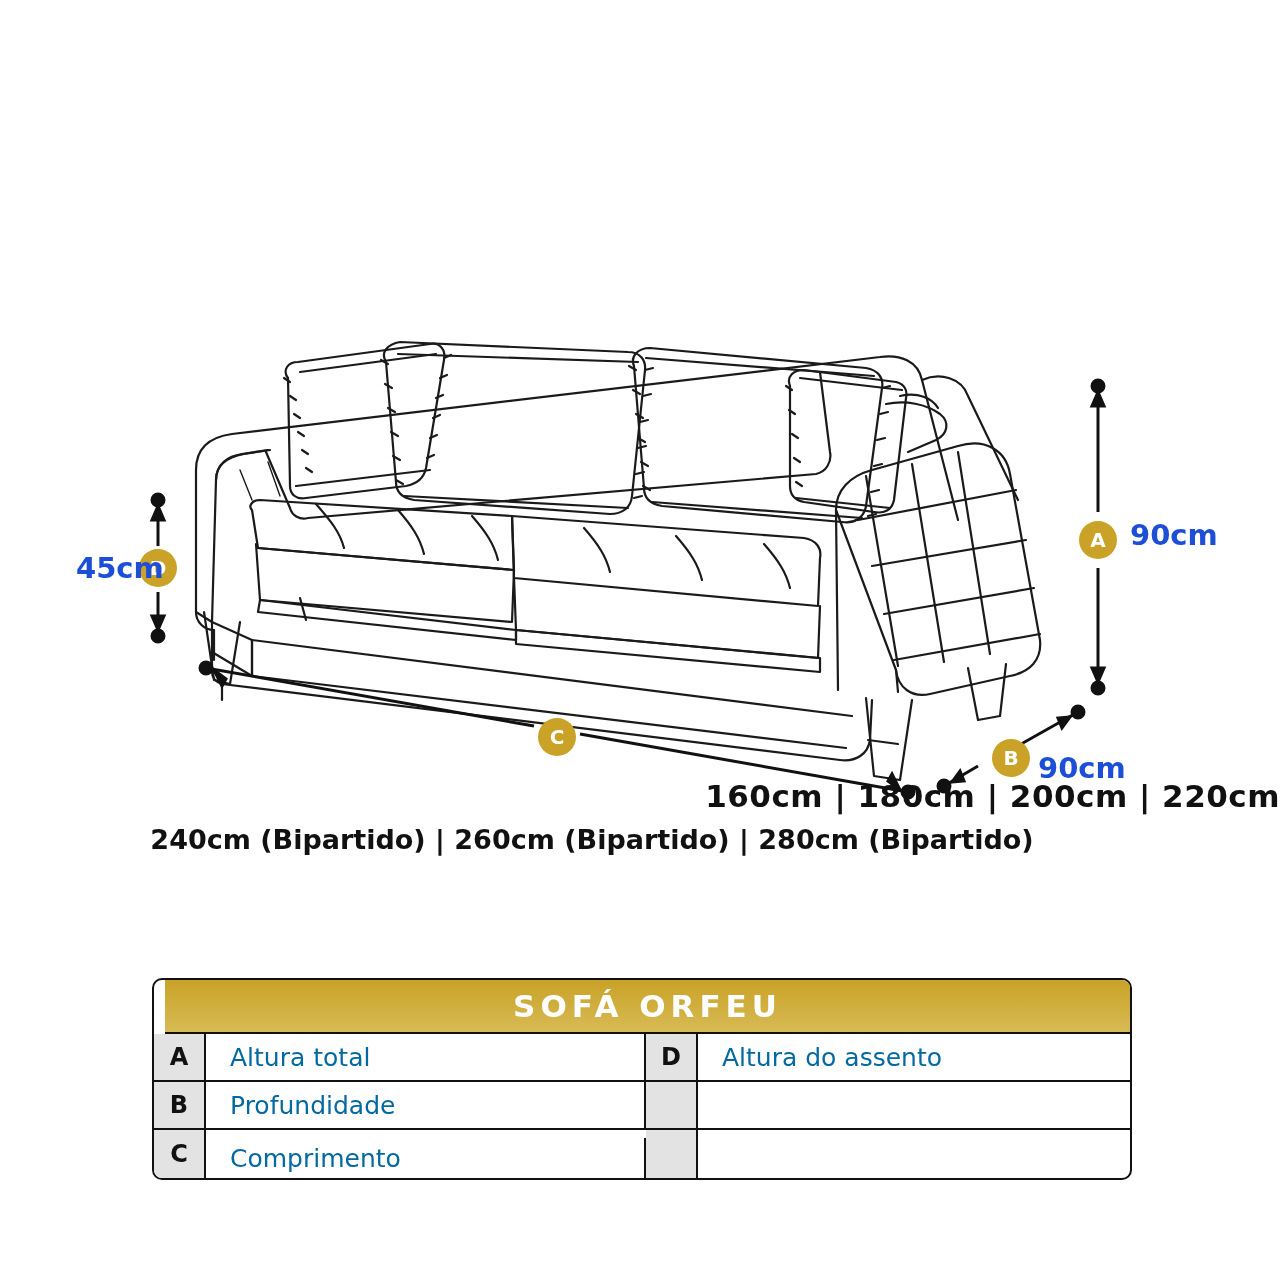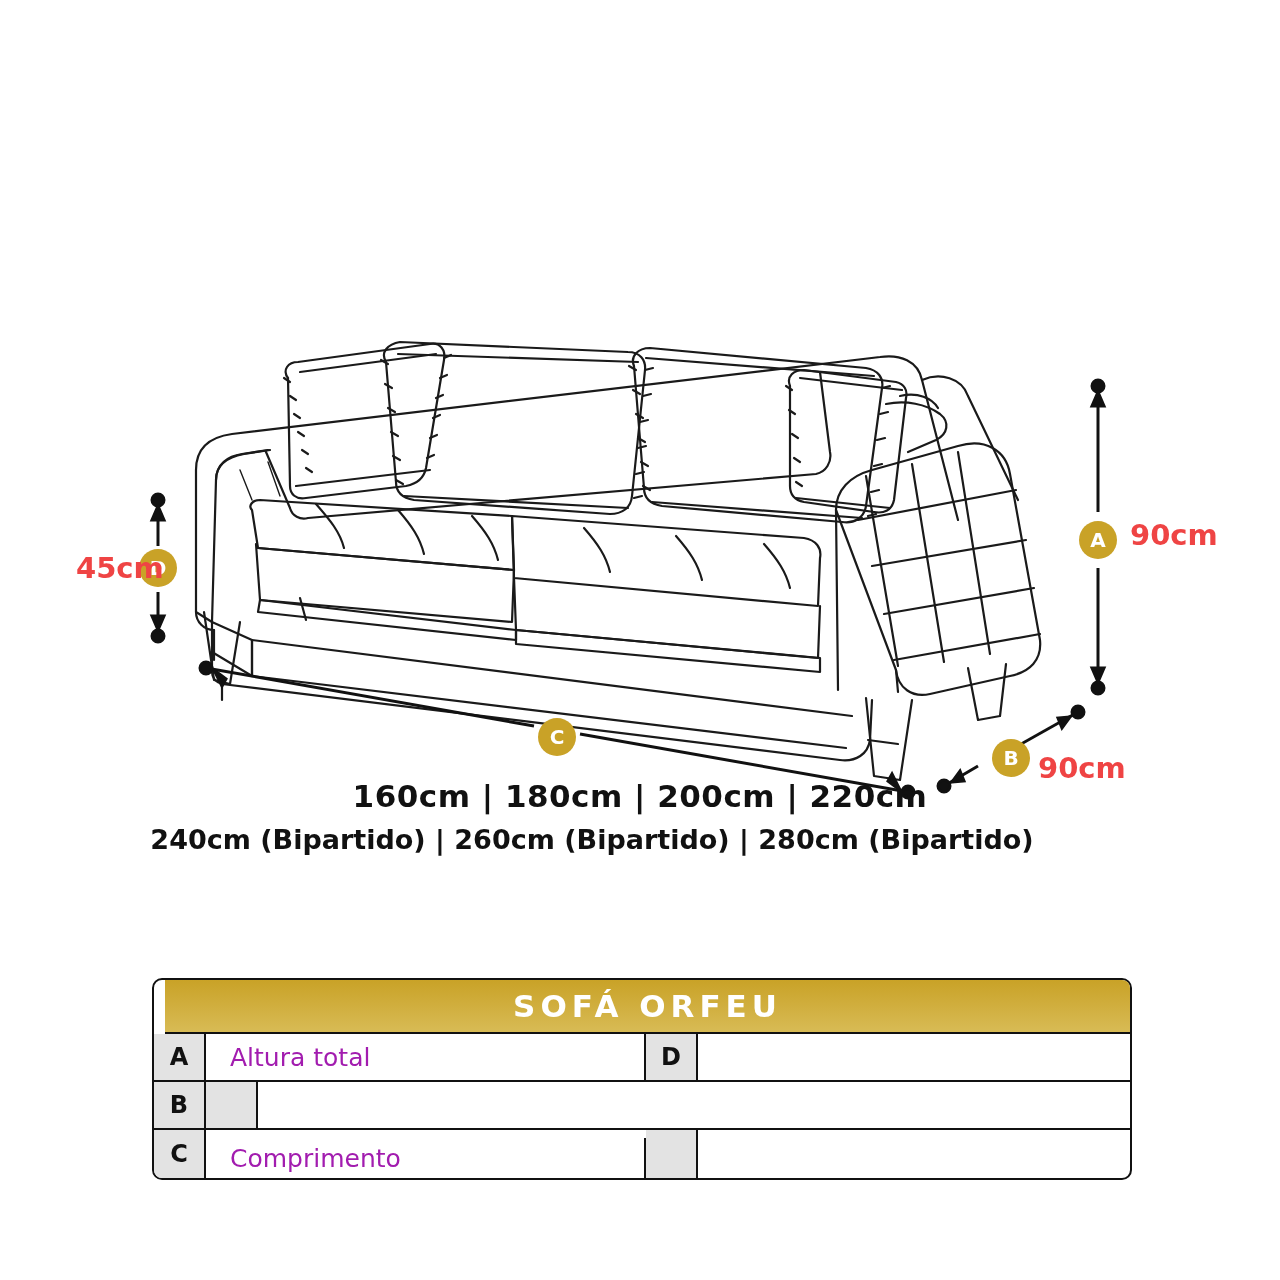--- a/index.html
+++ b/index.html
@@ -37,29 +37,29 @@
     font-size: 20px;
     display: flex;
     align-items: center;
     justify-content: center;
     box-sizing: border-box;
   }
   .dim-text {
     position: absolute;
     font-size: 29px;
     font-weight: bold;
-    color: #ef4444;
+    color: #1d4ed8;
     white-space: nowrap;
   }
   .length-line-1 {
     position: absolute;
     left: 0;
     top: 778px;
     width: 1280px;
-    text-align: center;
+    text-align: right;
     font-size: 31px;
     font-weight: bold;
     color: #111111;
     letter-spacing: 0.5px;
   }
   .length-line-1 span { display: inline-block; }
   .length-line-2 {
     position: absolute;
     left: 0;
     top: 824px;
@@ -113,21 +113,21 @@
     color: #111111;
     border-right: 2px solid #111111;
     box-sizing: border-box;
   }
   .cell-label {
     flex: 1;
     display: flex;
     align-items: center;
     padding-left: 24px;
     font-size: 25px;
-    color: #a21caf;
+    color: #0369a1;
     border-right: 2px solid #111111;
     box-sizing: border-box;
     text-align: center;
   }
   .cell-label.last { border-right: none; }
   .cell-key.second { border-left: none; }
 </style>
 </head>
 <body>
 
@@ -273,24 +273,26 @@
     <span>240cm (Bipartido) | 260cm (Bipartido) | 280cm (Bipartido)</span>
   </div>
 
   <div class="spec-table">
     <div class="spec-title">SOFÁ ORFEU</div>
 
     <div class="spec-row">
       <div class="cell-key">A</div>
       <div class="cell-label" style="flex:0 0 440px;">Altura total</div>
       <div class="cell-key second">D</div>
+      <div class="cell-label last">Altura do assento</div>
     </div>
 
     <div class="spec-row">
       <div class="cell-key">B</div>
+      <div class="cell-label" style="flex:0 0 440px;">Profundidade</div>
       <div class="cell-key second"></div>
       <div class="cell-label last"></div>
     </div>
 
     <div class="spec-row">
       <div class="cell-key">C</div>
       <div class="cell-label" style="flex:0 0 440px;margin-top:8px;">Comprimento</div>
       <div class="cell-key second"></div>
       <div class="cell-label last"></div>
     </div>

